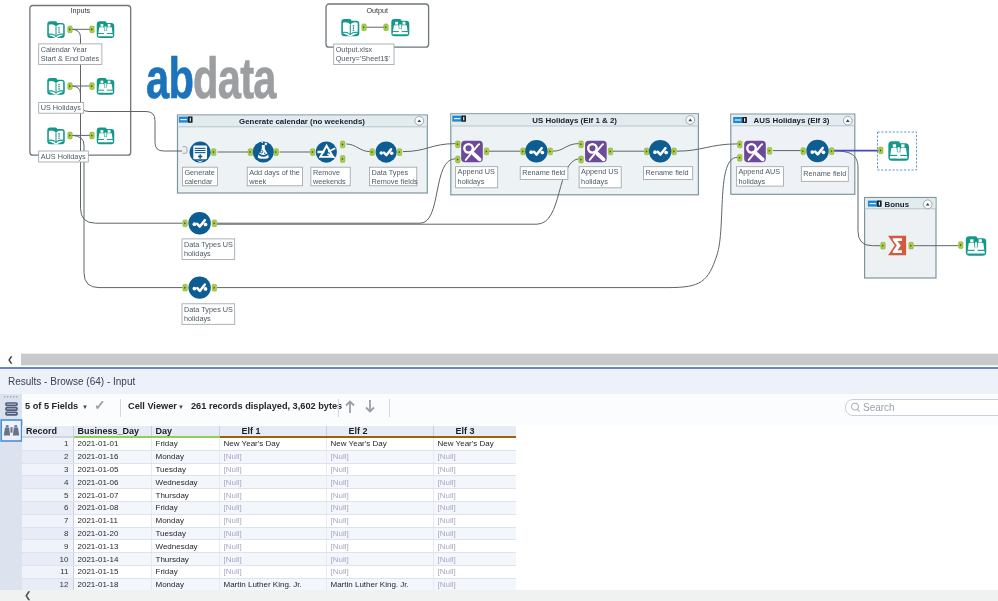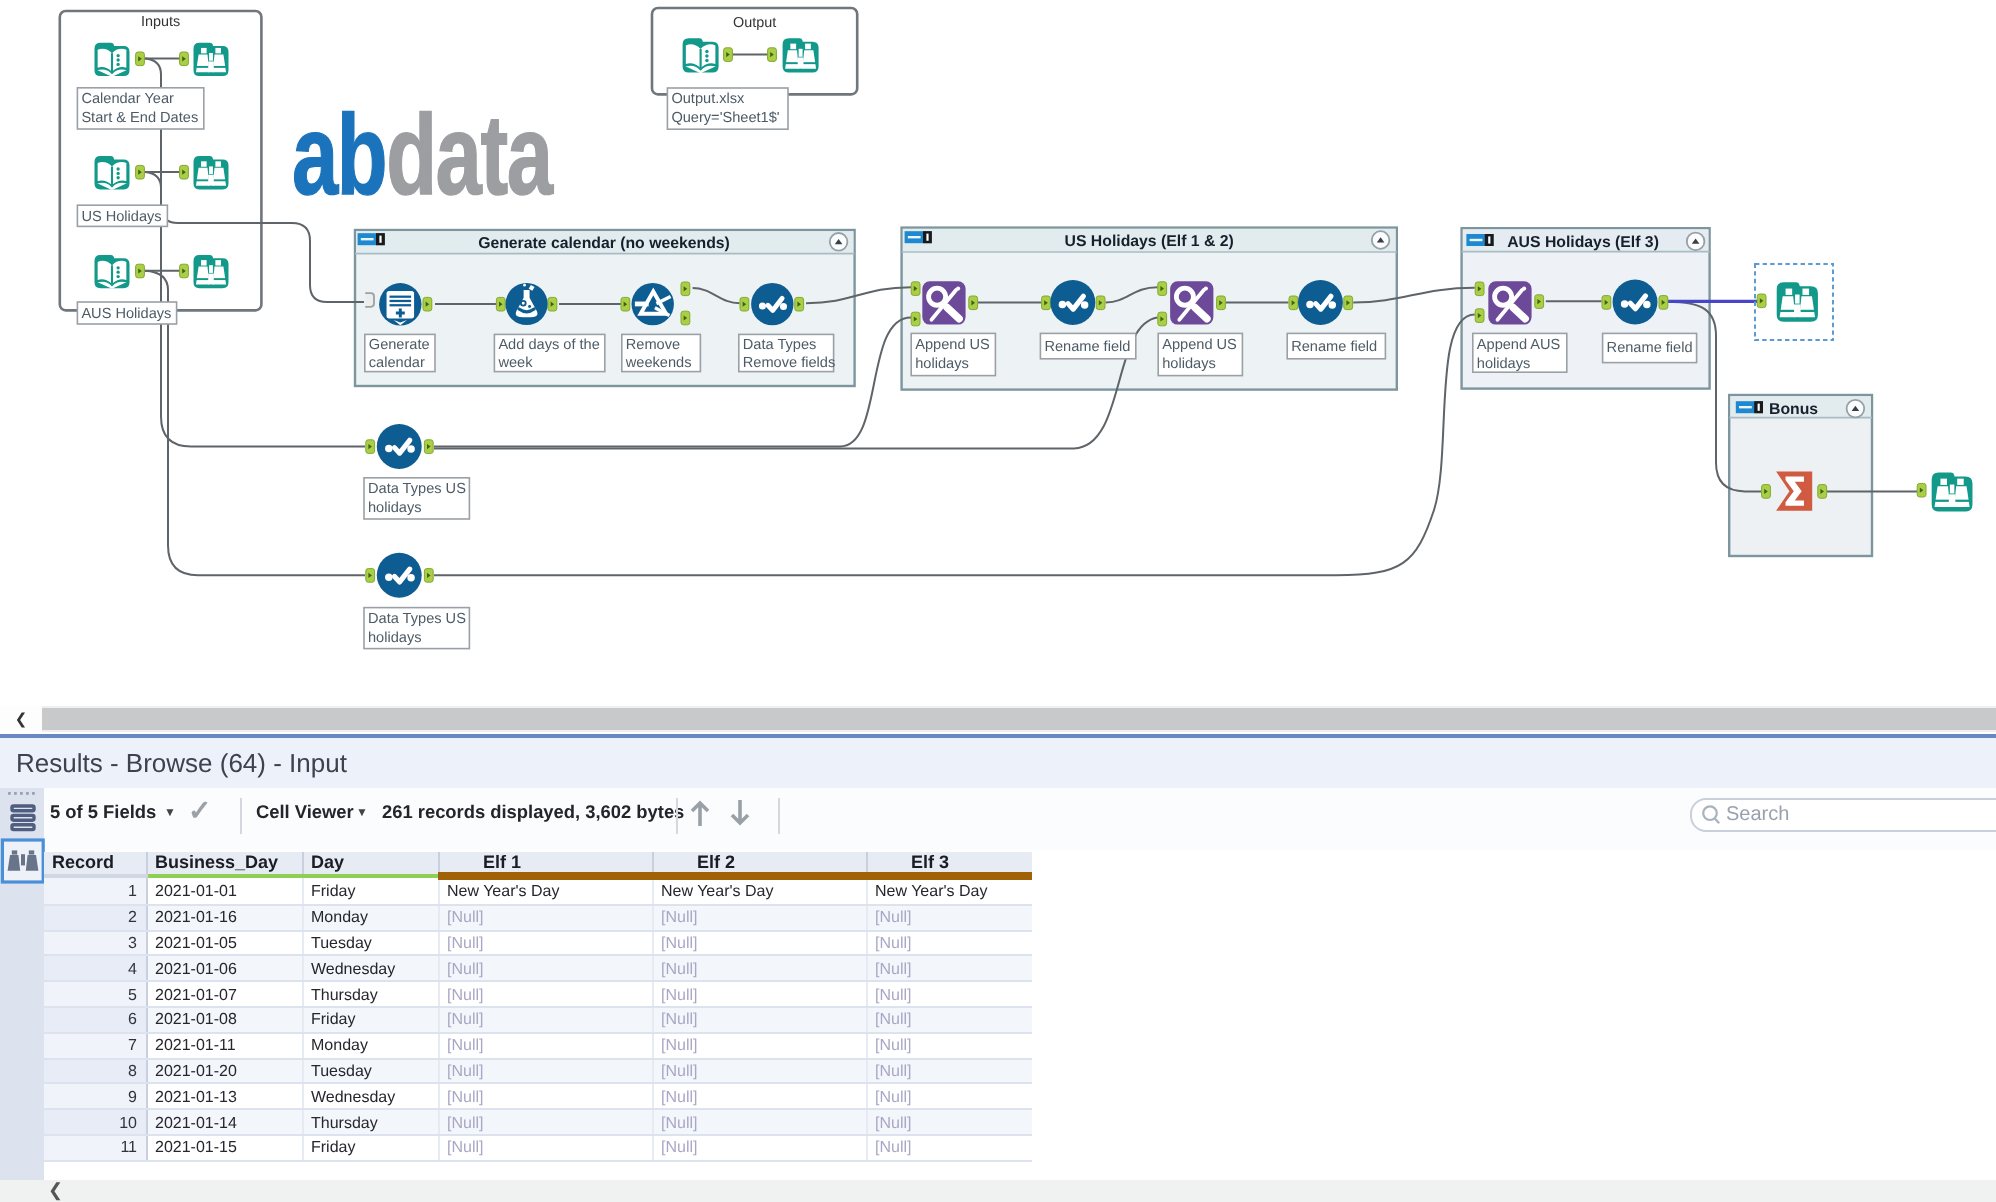--- a/index.html
+++ b/index.html
@@ -11,21 +11,21 @@
     letter-spacing:-1px;transform:scaleX(0.73);transform-origin:0 0;white-space:nowrap;}
   #logo .b{color:#1b74bb;-webkit-text-stroke:0.7px #1b74bb;}
   #logo .g{color:#9c9ea1;-webkit-text-stroke:0.7px #9c9ea1;}
   
   #hscroll{position:absolute;left:0;top:353px;width:998px;height:13px;background:#efefef;}
   #hscroll .btn{position:absolute;left:0;top:0;width:21px;height:13px;background:#fdfdfd;
     color:#333;font-size:7.5px;line-height:13px;text-align:center;}
   #hscroll .thumb{position:absolute;left:21px;top:1px;width:977px;height:11px;background:#c7c9ca;}
   #blueline{position:absolute;left:0;top:366.5px;width:998px;height:2px;background:#6a87c2;}
   #reshead{position:absolute;left:0;top:368.5px;width:998px;height:25.5px;background:#edf1fa;
-    font-size:13px;color:#3c424e;line-height:25.5px;padding-left:8px;box-sizing:border-box;}
+    font-size:10px;color:#3c424e;line-height:25.5px;padding-left:8px;box-sizing:border-box;}
   #toolbar{position:absolute;left:0;top:394px;width:998px;height:31px;background:#fbfcfe;}
   #strip{position:absolute;left:0;top:394px;width:22px;height:196px;background:#dce2ee;}
   #botbar{position:absolute;left:0;top:590px;width:998px;height:11px;background:#f0f1f1;
     font-size:9px;color:#555;}
   #botbar .arr{position:absolute;left:24px;top:0px;line-height:11px;}
   
   .tbt{position:absolute;top:400.5px;font-size:9.2px;color:#23252b;white-space:nowrap;font-weight:bold;}
   .sep{position:absolute;top:399px;width:1px;height:18px;background:#d4d7dd;}
   #search{position:absolute;left:845px;top:399px;width:160px;height:15px;border:1px solid #c9cfdb;
     border-radius:8px;background:#fff;}
@@ -35,21 +35,21 @@
   table{border-collapse:collapse;table-layout:fixed;width:494px;font-size:8px;}
   th{height:10.5px;line-height:10.5px;font-size:9px;background:#e6ebf4;font-weight:bold;color:#1c1c24;text-align:left;
      padding:0 0 0 4px;border-right:1px solid #c9cfdc;}
   td{height:11.8px;background:#fff;color:#26262e;padding:0 0 0 4px;
      border-right:1px solid #e6eaf2;border-bottom:1px solid #dce2ee;overflow:hidden;white-space:nowrap;}
   td.rec{background:#f0f3f9;text-align:right;padding:0 4px 0 0;color:#30333c;border-right:1px solid #c9cfdc;}
   td.nul{color:#a9a7c6;}
   tr.e td{background:#f3f6fb;}
   tr.e td.rec{background:#e7ecf6;}
   th.u-g{border-bottom:2px solid #8ed053;}
-  th.u-o{border-bottom:4px solid #a16207;padding-left:22px;}
+  th.u-o{border-bottom:2px solid #a16207;padding-left:22px;}
   th.u-n{border-bottom:2px solid #d0d6e2;}
 </style>
 </head>
 <body>
 <div id="page">
 
   <svg class="abs" style="left:0;top:0" width="998" height="353" viewBox="0 0 998 353" font-family="Liberation Sans, sans-serif">
     <defs>
 
       <g id="ic-input">
@@ -529,20 +529,28 @@
             <td class="nul">[Null]</td>
           </tr>
       <tr>
             <td class="rec">11</td>
             <td>2021-01-15</td>
             <td>Friday</td>
             <td class="nul">[Null]</td>
             <td class="nul">[Null]</td>
             <td class="nul">[Null]</td>
           </tr>
+      <tr class="e">
+            <td class="rec">12</td>
+            <td>2021-01-18</td>
+            <td>Monday</td>
+            <td>Martin Luther King. Jr.</td>
+            <td>Martin Luther King. Jr.</td>
+            <td class="nul">[Null]</td>
+          </tr>
     </tbody>
       </table>
   </div>
 
   <div id="botbar">
       <div class="arr">❮</div>
     </div>
 </div>
 
 </body></html>

